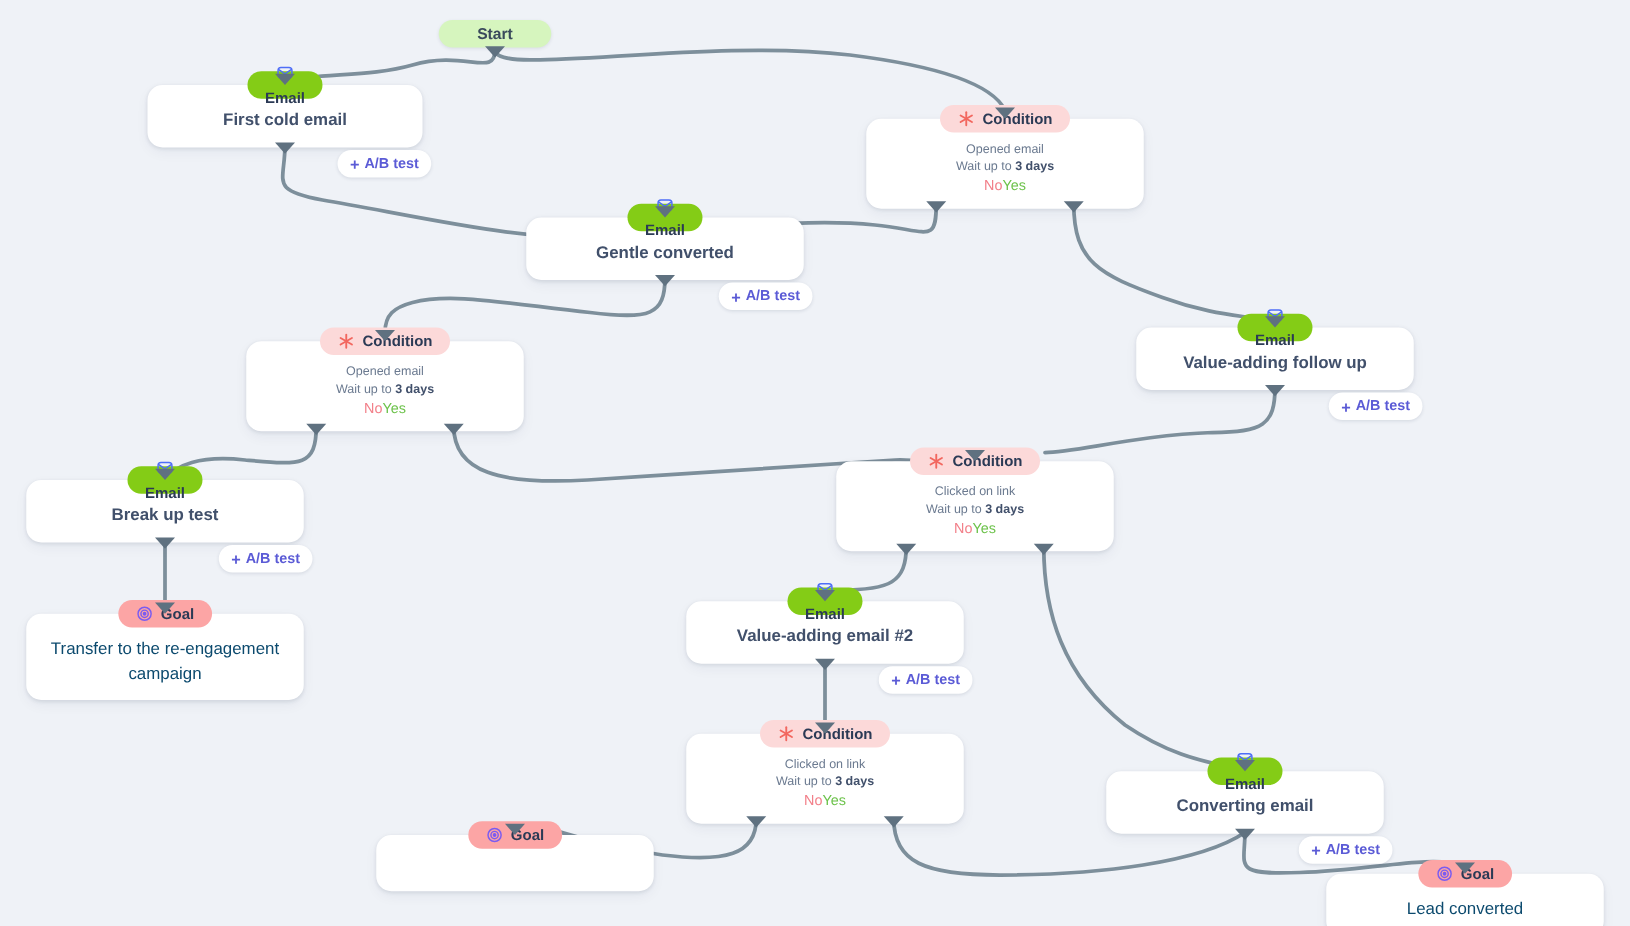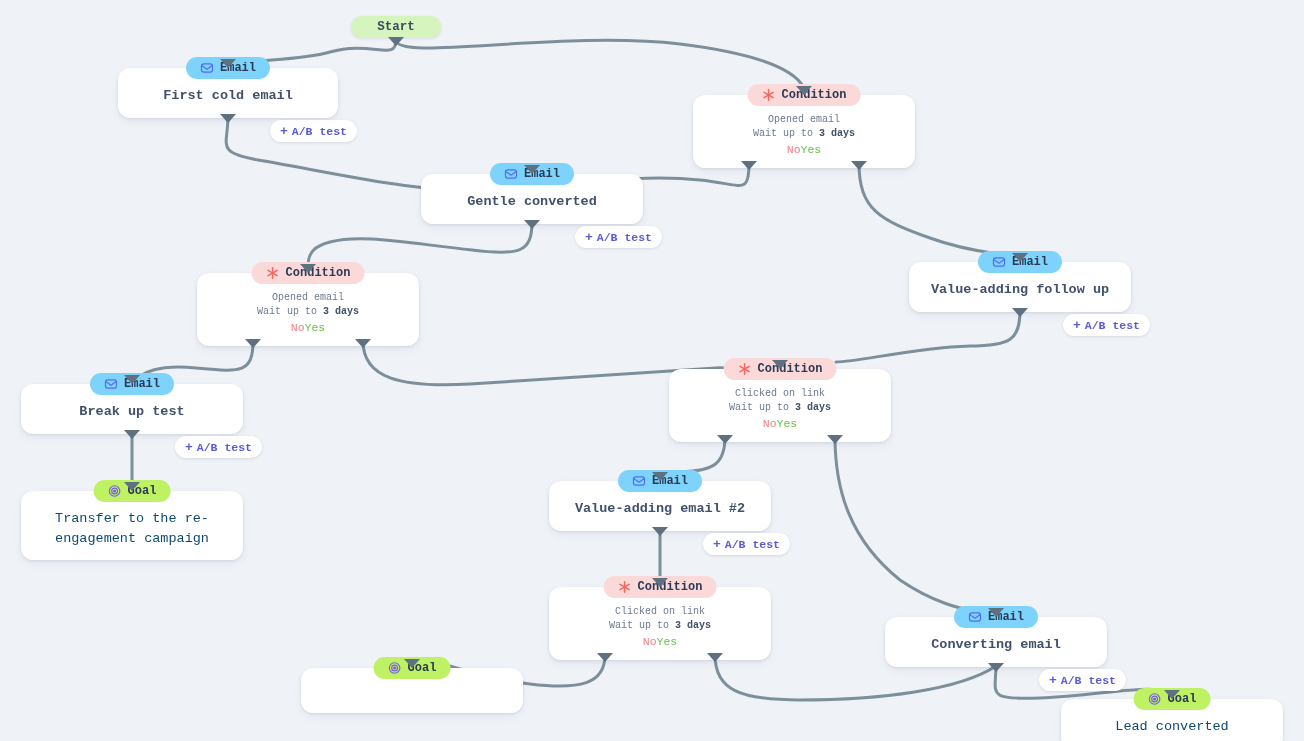--- a/index.html
+++ b/index.html
@@ -6,21 +6,21 @@
     margin: 0;
     padding: 0;
     background: #eff2f7;
   }
   #canvas {
     position: relative;
     width: 1304px;
     height: 741px;
     background: #eff2f7;
     overflow: hidden;
-    font-family: Liberation Mono, monospace;
+    font-family: Liberation Sans, sans-serif;
   }
   #edge-layer {
     position: absolute;
     left: 0; top: 0;
     width: 1304px;
     height: 741px;
     pointer-events: none;
   }
   .edge-path {
     fill: none;
@@ -65,23 +65,23 @@
     align-items: center;
     justify-content: center;
     gap: 6px;
     height: 22px;
     padding: 0 14px;
     border-radius: 11px;
     font-size: 12px;
     font-weight: bold;
     white-space: nowrap;
   }
-  .pill.email  { background: #7dd3fc; color: #2b3a55; }
+  .pill.email  { background: #84cc16; color: #2b3a55; flex-direction: column; }
   .pill.cond   { background: #fcd9d9; color: #2b3a55; }
-  .pill.goal   { background: #bef264; color: #2b3a55; }
+  .pill.goal   { background: #fca5a5; color: #2b3a55; }
 
   .pill .gl { display: inline-flex; align-items: center; }
 
   .start-pill {
     position: absolute;
     display: flex;
     align-items: center;
     justify-content: center;
     background: #d6f5be;
     color: #3a4a5c;

